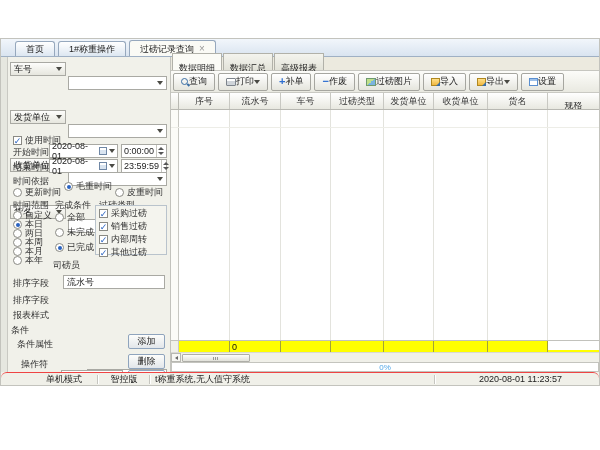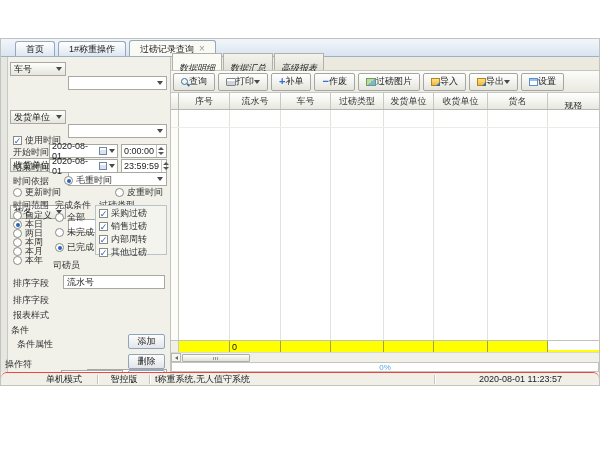--- a/index.html
+++ b/index.html
@@ -37,21 +37,21 @@
   .spin { width:9px; height:12px; display:flex; flex-direction:column; align-items:center; justify-content:space-between; border-left:1px solid #c6c6c0; padding:2px 0; flex:none; }
   .up { width:0;height:0;border-left:3px solid transparent;border-right:3px solid transparent;border-bottom:3px solid #555; }
   .dn { width:0;height:0;border-left:3px solid transparent;border-right:3px solid transparent;border-top:3px solid #555; }
 
   .groupbox { border:1px solid #b9c3cc; background:#f4f4ee; display:flex; flex-direction:column; justify-content:space-around; padding:1px 3px; }
   .sbtn { height:15px; border:1px solid #8fa4bd; border-radius:2px; background:linear-gradient(#fdfdfb,#e2e6ea); display:flex; align-items:center; justify-content:center; }
 
   
   .rp { flex:1; display:flex; flex-direction:column; background:#fff; min-width:0; }
   .subtabs { height:14px; background:#eceadf; display:flex; align-items:flex-end; padding-left:1px; border-bottom:1px solid #c6c6c0; flex:none; }
-  .subtab { height:13px; line-height:12px; padding:8px 6px; border:1px solid #b1b1a9; border-bottom:none; background:linear-gradient(#f4f4ee,#e2e2d8); margin-right:1px; white-space:nowrap;font-style:italic; }
+  .subtab { height:13px; line-height:12px; padding:8px 6px; border:1px solid #b1b1a9; border-bottom:none; background:linear-gradient(#f4f4ee,#e2e2d8); margin-right:1px; white-space:nowrap; }
   .subtab.active { background:#fbfbf6; }
 
   .toolbar { height:22px; background:linear-gradient(#fcfcf9,#e9e9e1); border-bottom:1px solid #c9c9c3; display:flex; align-items:center; padding:0 2px; gap:3px; flex:none; }
   .tbtn { height:18px; border:1px solid #a6a6a0; border-radius:2px; background:linear-gradient(#ffffff,#e5e5dd); display:flex; align-items:center; padding:0 7px; white-space:nowrap; }
   .ico { display:inline-block; flex:none; }
   .ico-search { width:8px; height:8px; position:relative; }
   .ico-search::before { content:""; position:absolute; left:0; top:0; width:5px; height:5px; border:1.5px solid #3a6ea5; border-radius:50%; }
   .ico-search::after { content:""; position:absolute; left:6px; top:6px; width:3px; height:1.5px; background:#3a6ea5; transform:rotate(45deg); }
   .ico-print { width:10px; height:8px; background:linear-gradient(#fff 0 2px,#cfd4d9 2px); border:1px solid #7d848c; border-radius:1px; }
   .ico-plus { color:#2f6fd0; font-weight:bold; font-size:11px; line-height:9px; }
@@ -175,21 +175,21 @@
             <span class="up"></span>
             <span class="dn"></span>
           </span>
       </div>
 
       <span class="lbl abs" style="left:12px;top:118px;">时间依据</span>
       <div class="opt abs" style="left:12px;top:129px;">
           <span class="radio"></span>
           <span class="lbl">更新时间</span>
         </div>
-      <div class="opt abs" style="left:63px;top:117px;">
+      <div class="opt abs" style="left:63px;top:123px;">
           <span class="radio sel"></span>
           <span class="lbl">毛重时间</span>
         </div>
       <div class="opt abs" style="left:114px;top:129px;">
           <span class="radio"></span>
           <span class="lbl">皮重时间</span>
         </div>
 
       <span class="lbl abs" style="left:12px;top:142px;">时间范围</span>
       <span class="lbl abs" style="left:54px;top:142px;">完成条件</span>
@@ -267,21 +267,21 @@
       <span class="lbl abs" style="left:12px;top:252px;">报表样式</span>
 
       <span class="lbl abs" style="left:10px;top:267px;">条件</span>
 
       <span class="lbl abs" style="left:16px;top:281px;">条件属性</span>
 
       <div class="sbtn abs" style="left:127px;top:277px;width:37px;">
           <span>添加</span>
         </div>
 
-      <span class="lbl abs" style="left:4px;top:301px;font-family:Liberation Serif, serif;">操作符</span>
+      <span class="lbl abs" style="left:20px;top:301px;font-family:Liberation Serif, serif;">操作符</span>
 
       <div class="sbtn abs" style="left:127px;top:297px;width:37px;">
           <span>删除</span>
         </div>
 
       <div class="textbox abs" style="left:60px;top:313px;width:62px;"></div>
       <div class="sbtn abs" style="left:127px;top:313px;width:37px;"></div>
     </div>
 
     <div class="rp">

